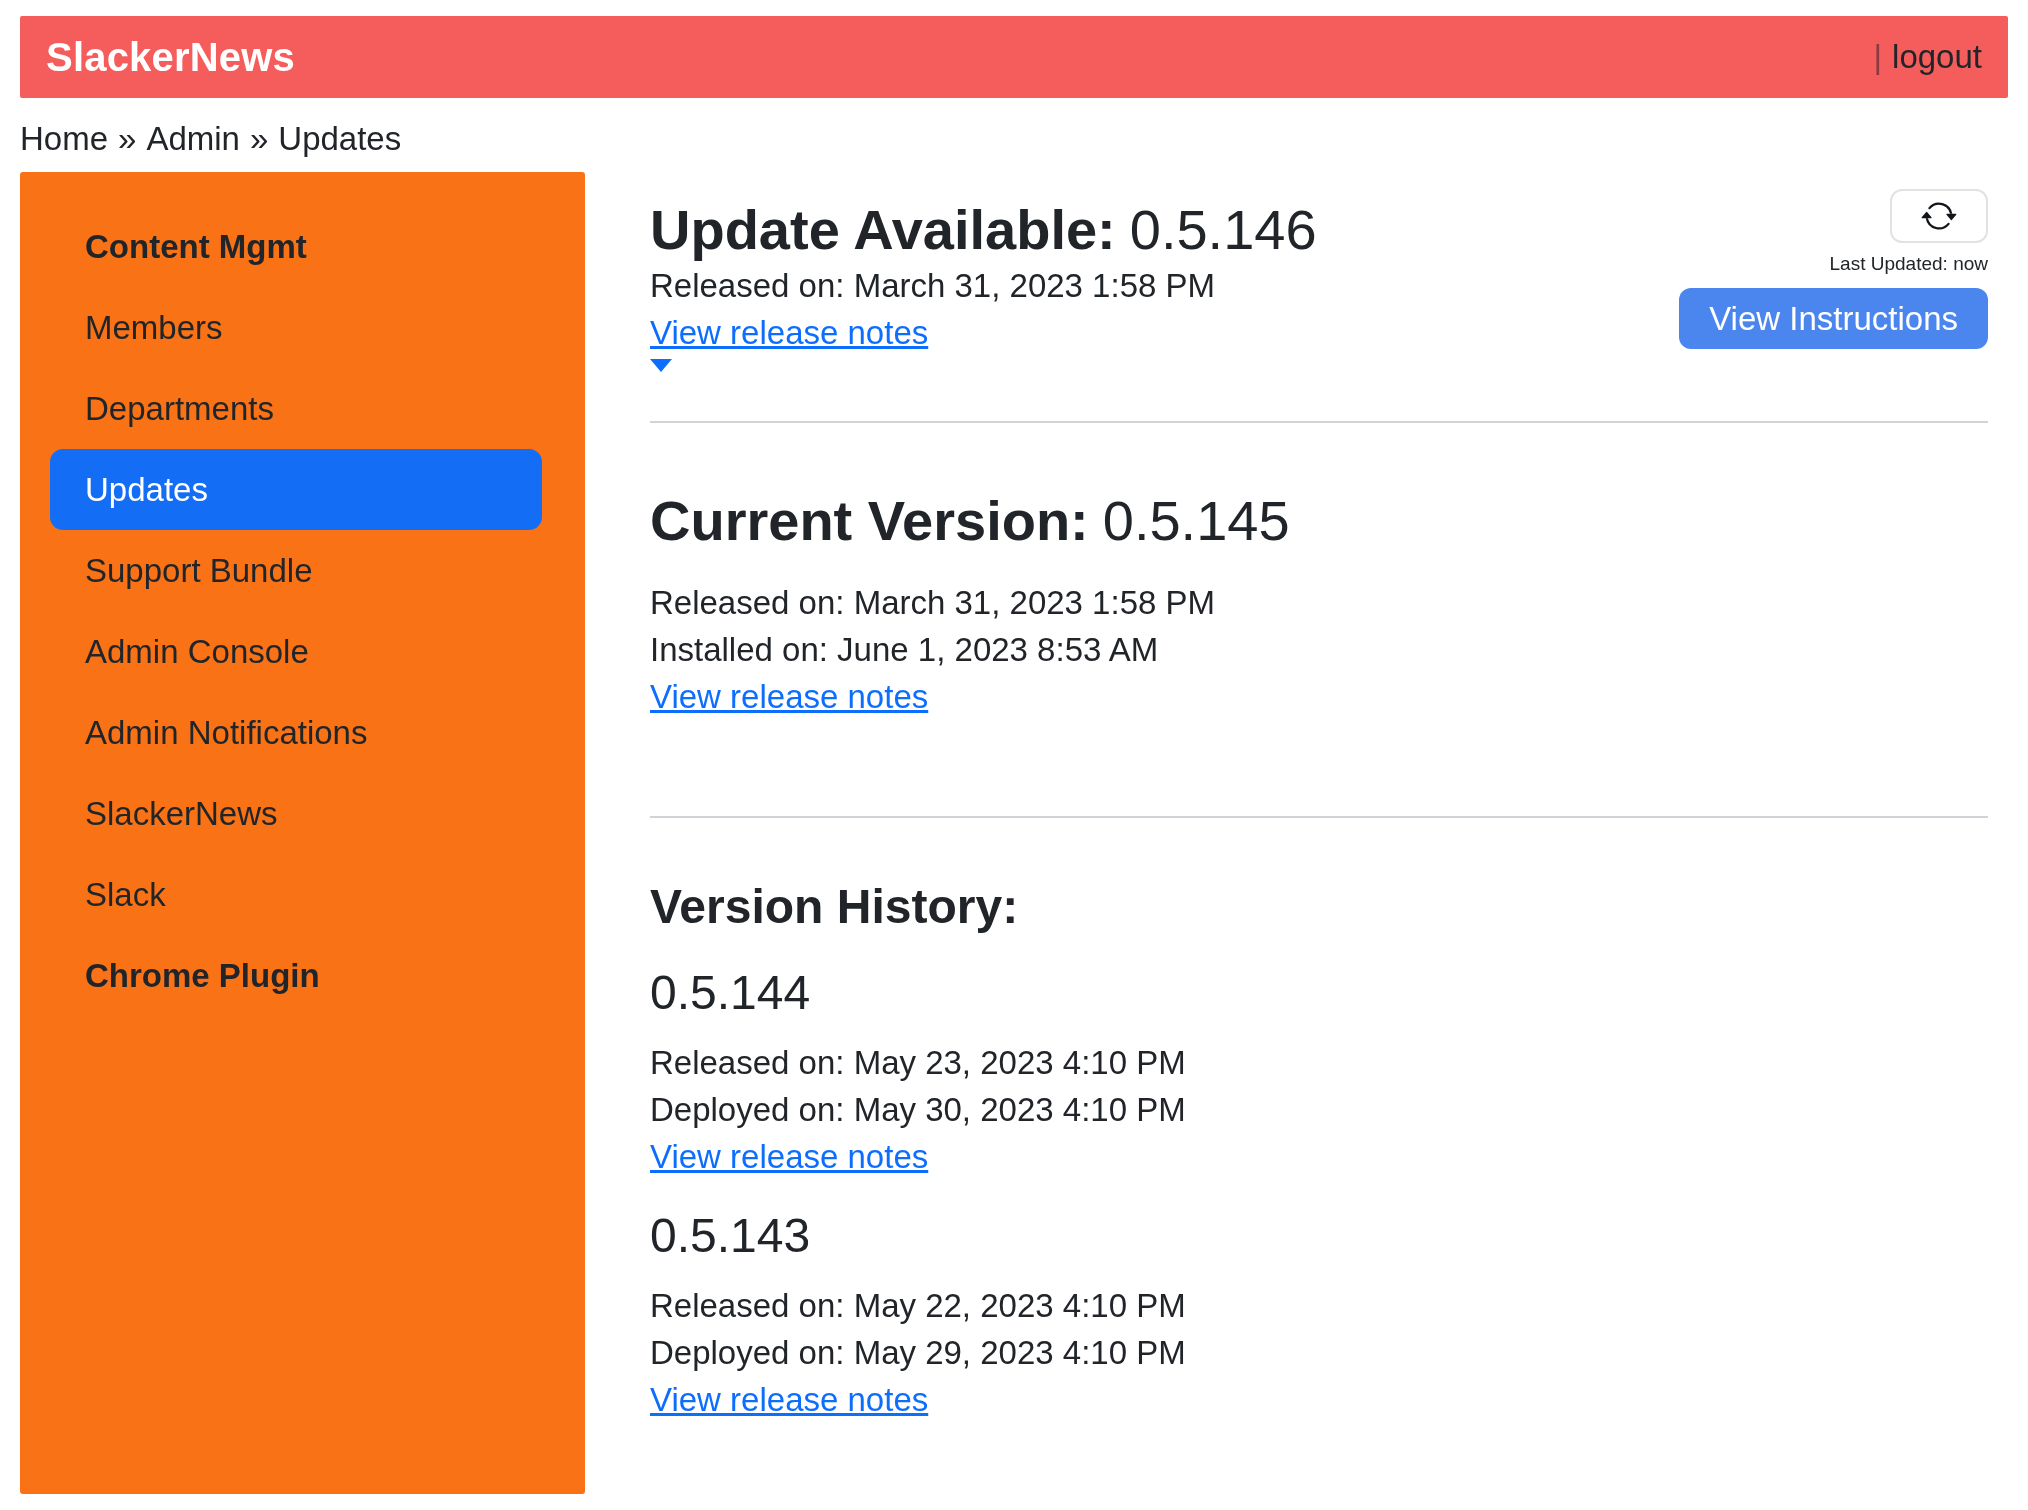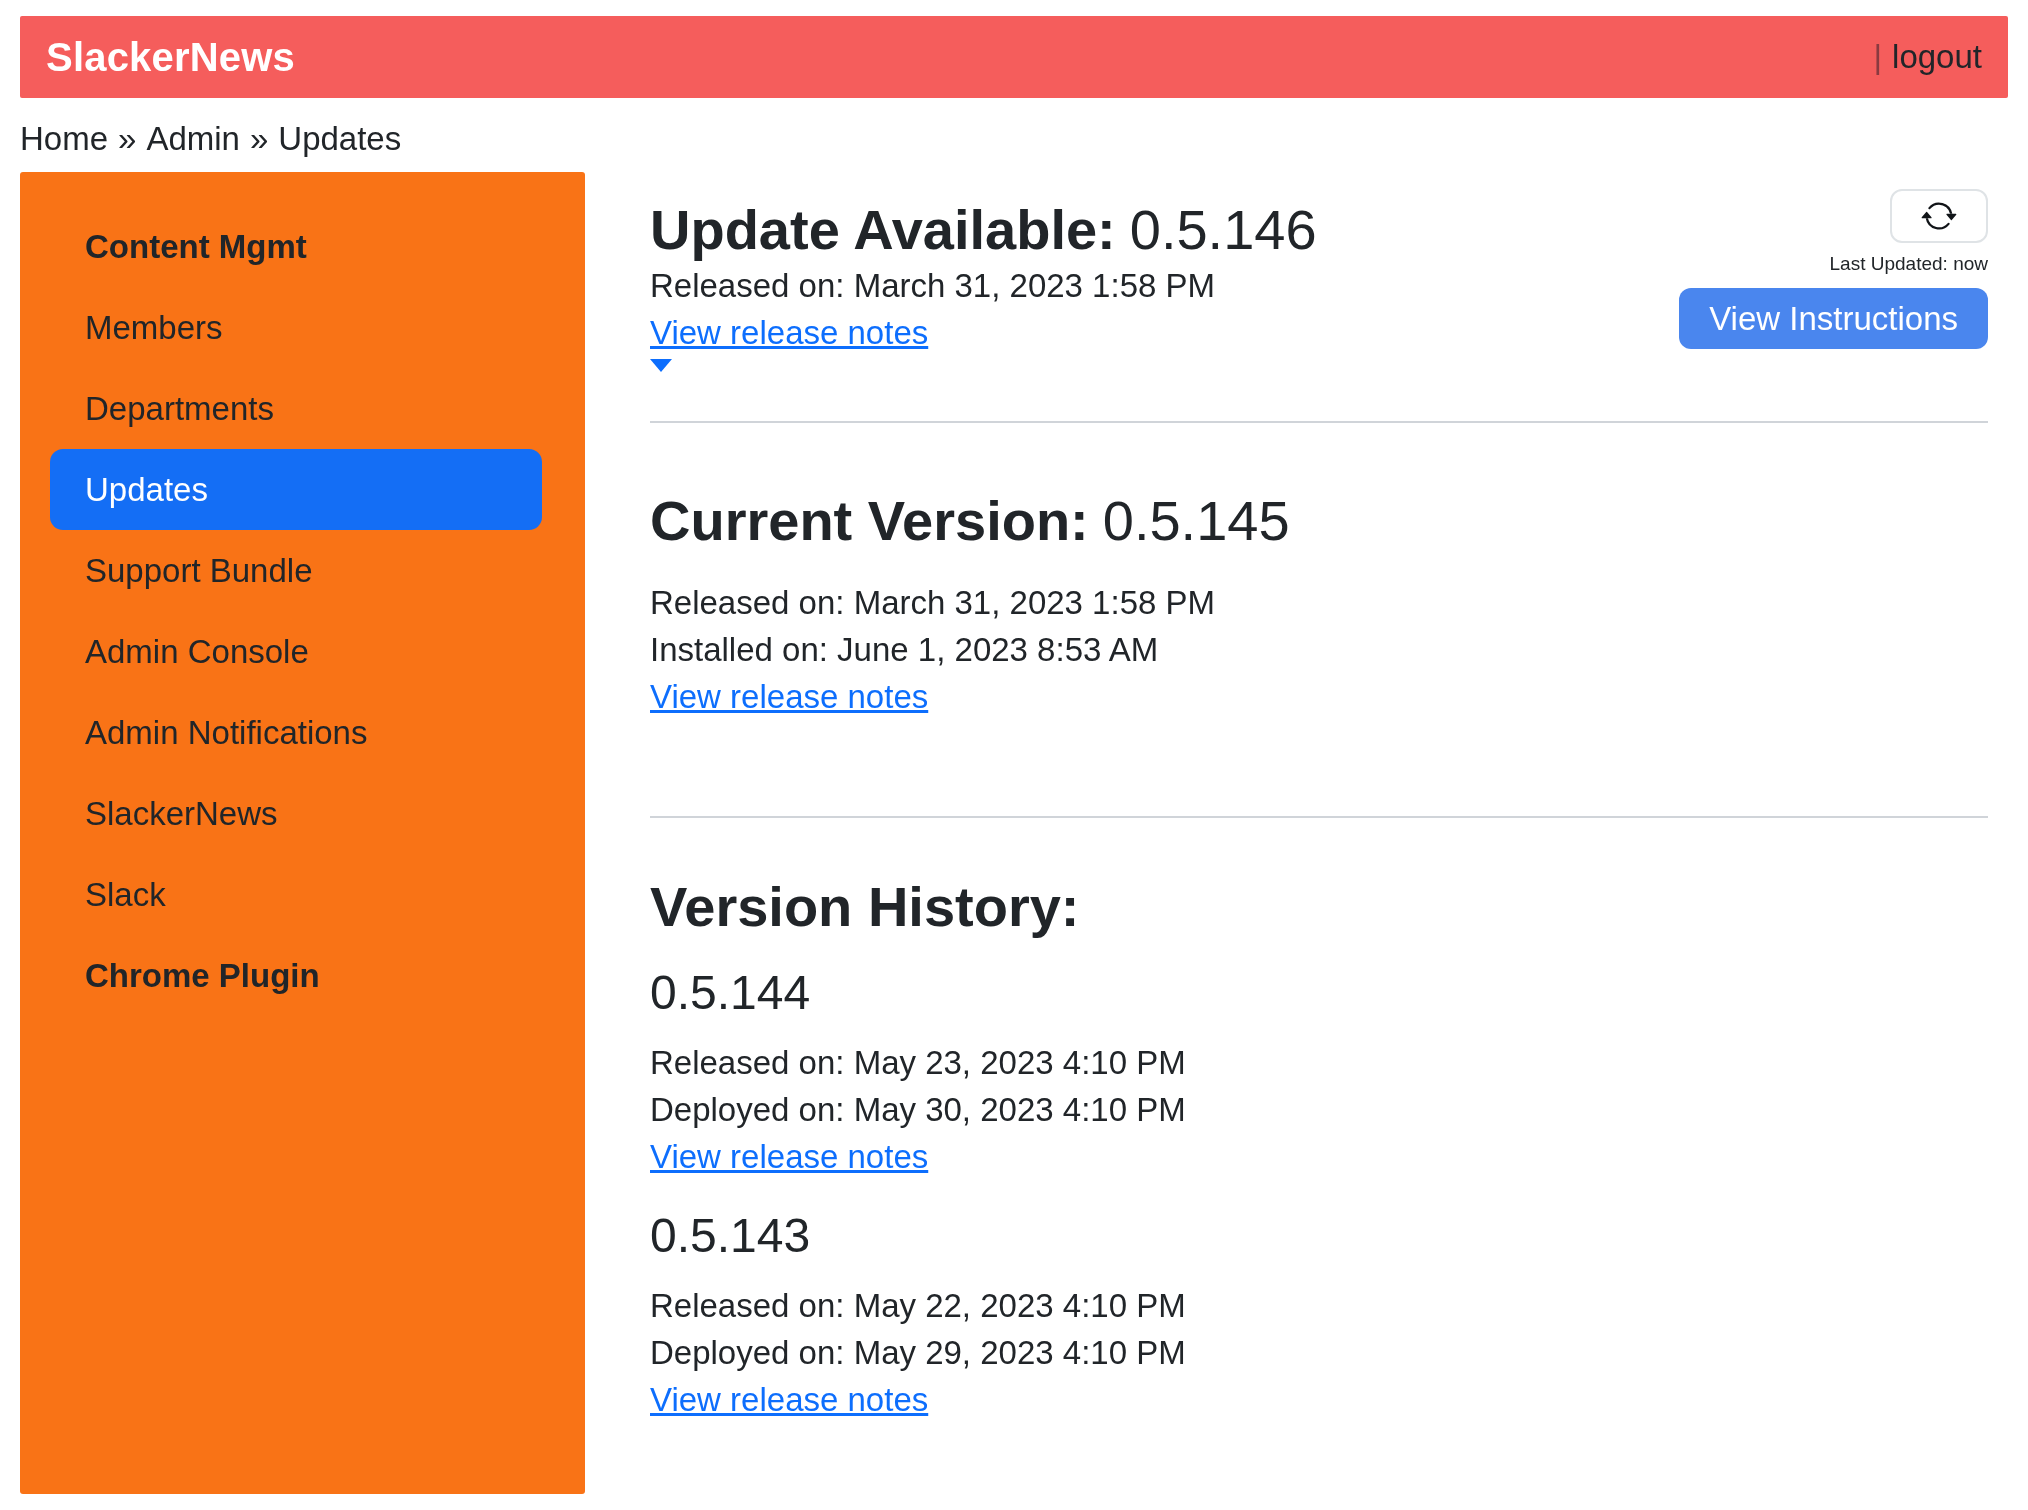--- a/index.html
+++ b/index.html
@@ -49,21 +49,21 @@
 
   
   main { flex:1 1 auto; padding:0 20px 0 65px; box-sizing:border-box; min-width:0; }
 
   .main-top { display:flex; justify-content:space-between; align-items:flex-start; }
 
   h1.section-title { margin:26px 0 0 0; font-size:56px; line-height:64px; font-weight:700; }
   h1.section-title .version { font-weight:400; margin-left:14px; }
   h1.cv { margin-top:66px; }
 
-  h2.history-title { margin:61px 0 0 0; font-size:56px; line-height:56px; font-weight:700; }
+  h2.history-title { margin:61px 0 0 0; font-size:48px; line-height:56px; font-weight:700; }
 
   .info-line { font-size:33px; line-height:47px; margin:0; }
   .first-info { margin-top:0; }
   .cv-info { margin-top:26px; }
 
   a.note-link { color:#0d6efd; text-decoration:underline; font-size:33px; line-height:47px; display:inline-block; }
 
   .toggle-row { margin-top:0; font-size:33px; line-height:47px; display:flex; align-items:center; }
   .caret-down {
     width:0; height:0; display:inline-block;

